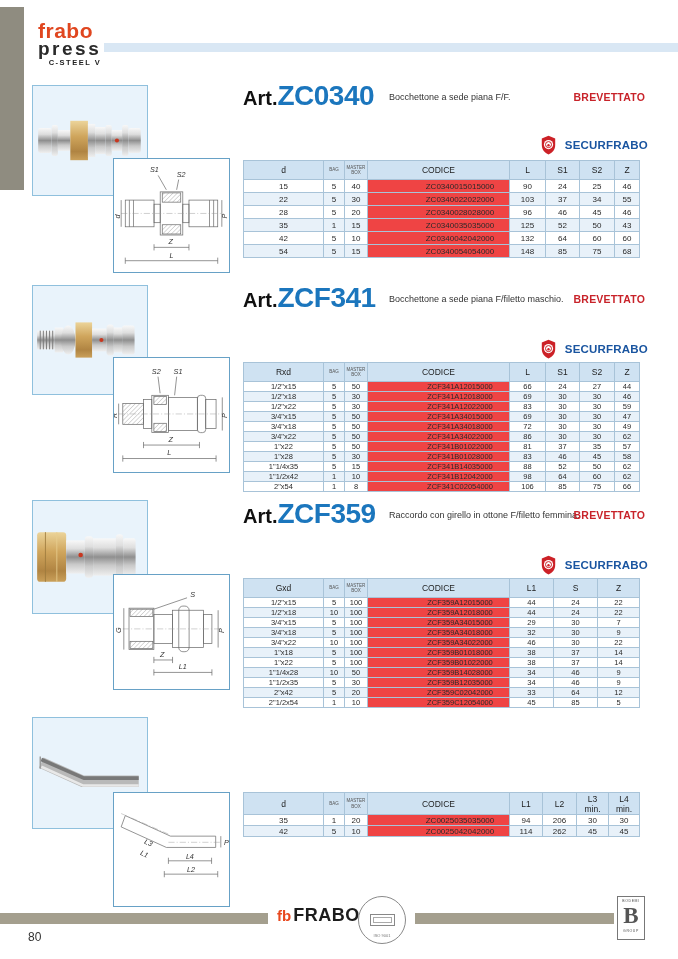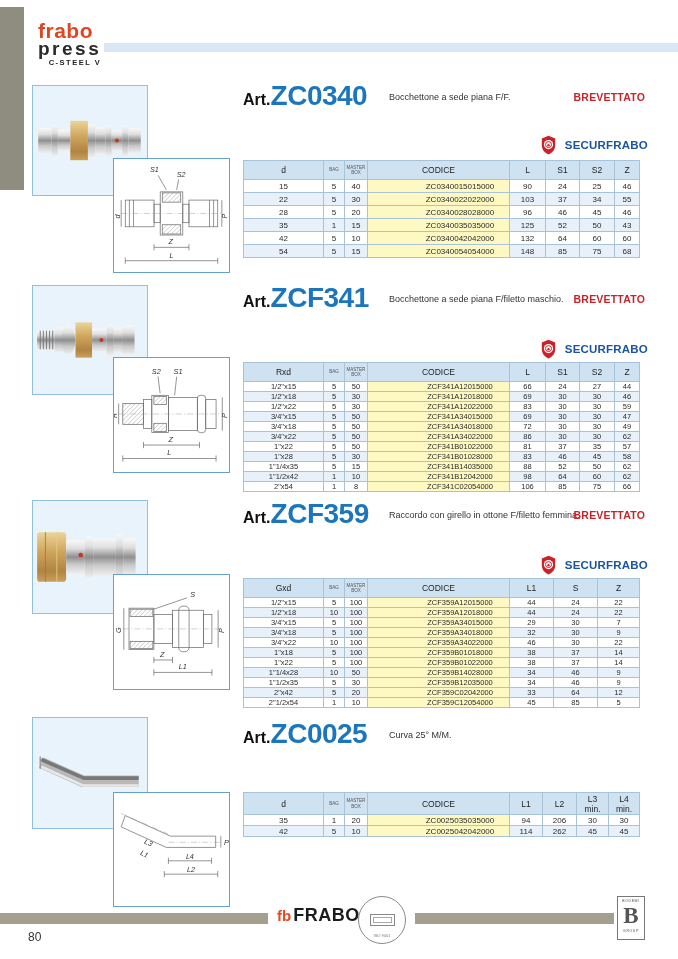--- a/index.html
+++ b/index.html
@@ -18,38 +18,38 @@
   .top-band{position:absolute;left:104px;top:43px;width:574px;height:9px;background:#d9e7f4;}
 
   
   .photo-box{position:absolute;width:114px;background:#e9f3fb;border:1px solid #8fc0dd;z-index:1;}
   .draw-box{position:absolute;width:115px;background:#ffffff;border:1px solid #67a1c6;z-index:2;}
   .photo-box svg,.draw-box svg{display:block;width:100%;height:100%;}
   .draw-box text{font-family:"Liberation Sans",sans-serif;font-size:7px;font-style:italic;fill:#333;}
 
   
   .sec-head{position:absolute;left:243px;width:402px;height:36px;}
-  .sec-head .art{font-size:16px;font-weight:bold;color:#101010;}
+  .sec-head .art{font-size:20px;font-weight:bold;color:#101010;}
   .sec-head .code{font-size:28px;font-weight:bold;color:#1b76bd;letter-spacing:-0.5px;}
   .sec-head .desc{position:absolute;left:146px;top:13px;font-size:9px;color:#333;width:195px;line-height:1.1;}
   .sec-head .brev{position:absolute;right:0;top:11px;font-size:10.5px;font-weight:bold;color:#c8232a;letter-spacing:0.2px;margin-left:36px;}
 
   
   .secur{position:absolute;right:30px;display:flex;align-items:center;gap:8px;
          font-weight:bold;color:#1a55a0;font-size:11.5px;letter-spacing:0.2px;}
   .secur svg{width:17px;height:20px;}
 
   
   .tblwrap{position:absolute;left:243px;width:396px;z-index:3;}
   table{width:396px;border-collapse:collapse;table-layout:fixed;background:#fff;border:1px solid #7fa6c4;}
   th,td{border:1px solid #a8c3d8;text-align:center;color:#2a2a2a;overflow:hidden;white-space:nowrap;padding:0;}
   thead th{background:#cfe2f2;font-size:8.5px;font-weight:normal;color:#1d1d1d;height:18px;}
   thead th.small-h{font-size:4.5px;line-height:1.15;white-space:normal;color:#555;}
   td{font-size:8px;}
-  tbody td:nth-child(4){background:#fef9c3;padding-left:43px;}
+  tbody td:nth-child(4){background:#ef4444;padding-left:43px;}
   tbody tr:nth-child(even){background:#e8f1f9;}
   .t-lg td{height:12px;}
   .t-sm td{height:9px;font-size:7.5px;}
   .t4 thead th{height:21px;}
   .t4 td{height:10px;}
 
   
   .foot-bar{position:absolute;top:913px;height:11px;background:#a49f8e;}
   .foot-logo{position:absolute;left:277px;top:905px;display:flex;align-items:baseline;}
   .foot-logo .fb{color:#e8491f;font-weight:bold;font-size:15px;margin-right:2px;}
@@ -716,24 +716,20 @@
         <line x1="103" y1="42" x2="103" y2="53"></line>
       </g>
       <text x="28" y="49" transform="rotate(24 28 49)">L3</text>
       <text x="24" y="60" transform="rotate(24 24 60)">L1</text>
       <text x="69" y="64">L4</text>
       <text x="70" y="77">L2</text>
       <text x="106" y="51" font-size="5.5">P</text>
     </svg>
   </div>
 
-  <div class="sec-head" style="top:718px">
-    <span class="art">Art.</span><span class="code">ZC0025</span>
-    <span class="desc">Curva 25° M/M.</span>
-  </div>
 
   <div class="tblwrap" style="top:792px">
     <table class="t4">
       <colgroup>
           <col style="width:80px">
           <col style="width:21px">
           <col style="width:23px">
           <col style="width:142px">
           <col style="width:33px">
           <col style="width:34px">

